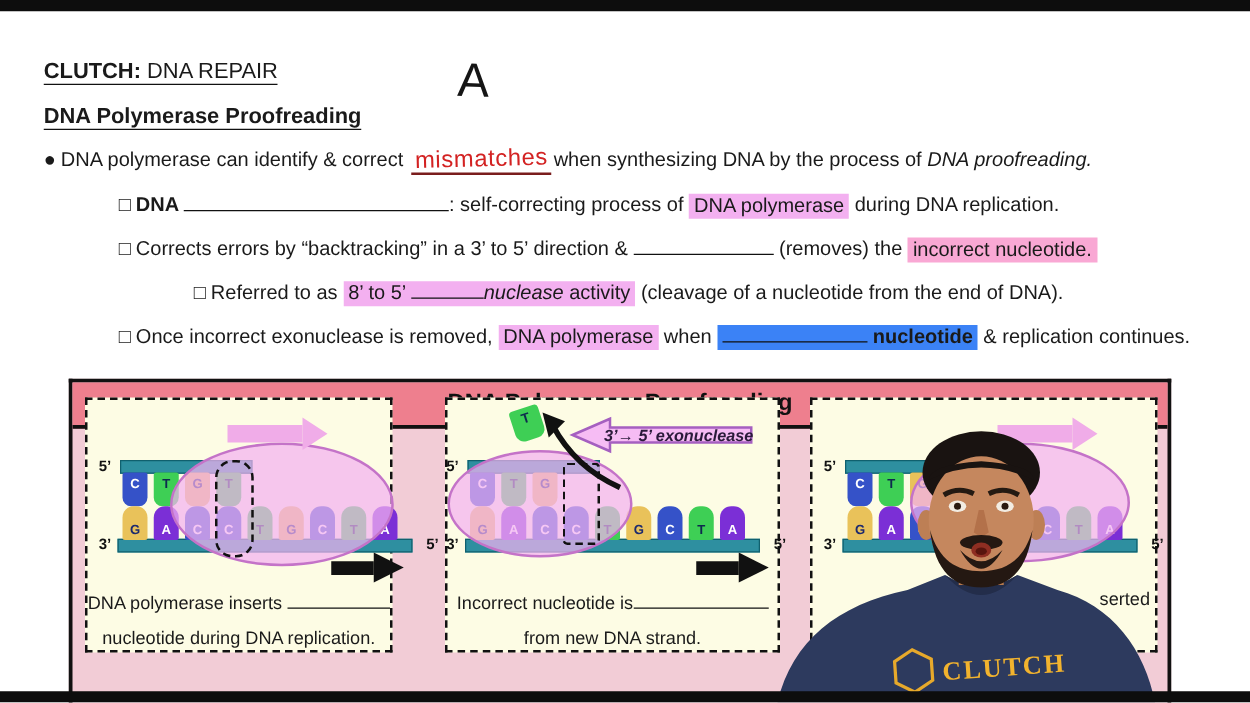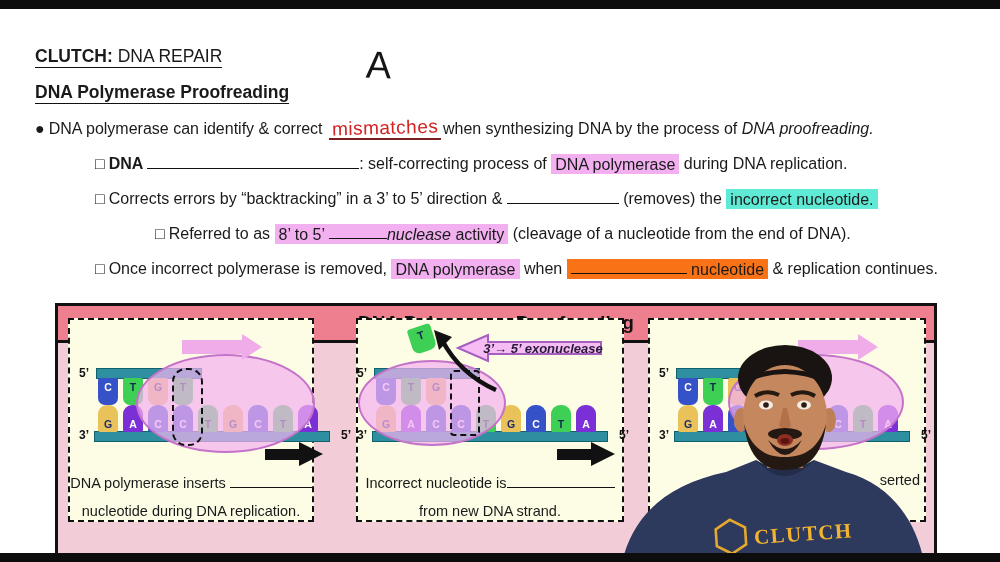--- a/index.html
+++ b/index.html
@@ -23,22 +23,22 @@
   .n2{left:95px;top:155px;}
   .n3{left:95px;top:190px;}
   .n4{left:155px;top:225px;}
   .n5{left:95px;top:260px;}
   .marker{margin-right:4px;}
   .blank{display:inline-block;border-bottom:1.6px solid #111;height:13px;vertical-align:baseline;}
   .fill-wrap{display:inline-block;border-bottom:2.2px solid #7a1d1d;margin:0 2px 0 6px;padding:0 3px;}
   .hand{display:inline-block;color:#d32222;font-size:19px;letter-spacing:.5px;transform:rotate(-1.5deg);line-height:14px;}
   .hl{padding:1.5px 4px;}
   .hl-pink{background:#f3b0f0;}
-  .hl-green{background:#5eead4;}
-  .hl-orange{background:#f97316;}
+  .hl-green{background:#f9a8d4;}
+  .hl-orange{background:#3b82f6;font-weight:bold;}
   .em{font-style:italic;}
 
   
   .figure{position:absolute;left:55px;top:303px;width:876px;height:259px;background:#f2ccd6;
           border:3px solid #111;border-bottom:none;}
   .fig-header{height:34px;background:#ee7f8e;border-bottom:3px solid #111;display:flex;
               align-items:center;justify-content:center;font-size:19px;font-weight:bold;color:#111;}
   .panel{position:absolute;top:12px;height:200px;background:#fdfce4;border:2px dashed #111;}
   .p1{left:10px;width:242px;}
   .p2{left:298px;width:264px;}
@@ -114,21 +114,21 @@
 
 <div class="note n3">
   <span class="marker">□</span><span>Corrects errors by “backtracking” in a 3’ to 5’ direction &amp; </span><span class="blank" style="width:112px"></span><span> (removes) the </span><span class="hl hl-green">incorrect nucleotide.</span>
 </div>
 
 <div class="note n4">
   <span class="marker">□</span><span>Referred to as </span><span class="hl hl-pink"><span>8’ to 5’ </span><span class="blank" style="width:58px"></span><span class="em">nuclease</span><span> activity</span></span><span> (cleavage of a nucleotide from the end of DNA).</span>
 </div>
 
 <div class="note n5">
-  <span class="marker">□</span><span>Once incorrect polymerase is removed, </span><span class="hl hl-pink">DNA polymerase</span><span> when </span><span class="hl hl-orange"><span class="blank" style="width:116px"></span><span> nucleotide</span></span><span> &amp; replication continues.</span>
+  <span class="marker">□</span><span>Once incorrect exonuclease is removed, </span><span class="hl hl-pink">DNA polymerase</span><span> when </span><span class="hl hl-orange"><span class="blank" style="width:116px"></span><span> nucleotide</span></span><span> &amp; replication continues.</span>
 </div>
 
 <div class="figure">
   <div class="fig-header">DNA Polymerase Proofreading</div>
 
   <div class="panel p1">
     <div class="parrow" style="left:112px;top:14px;">
       <div class="bodyp"></div>
         <div class="tipp"></div>
     </div>

